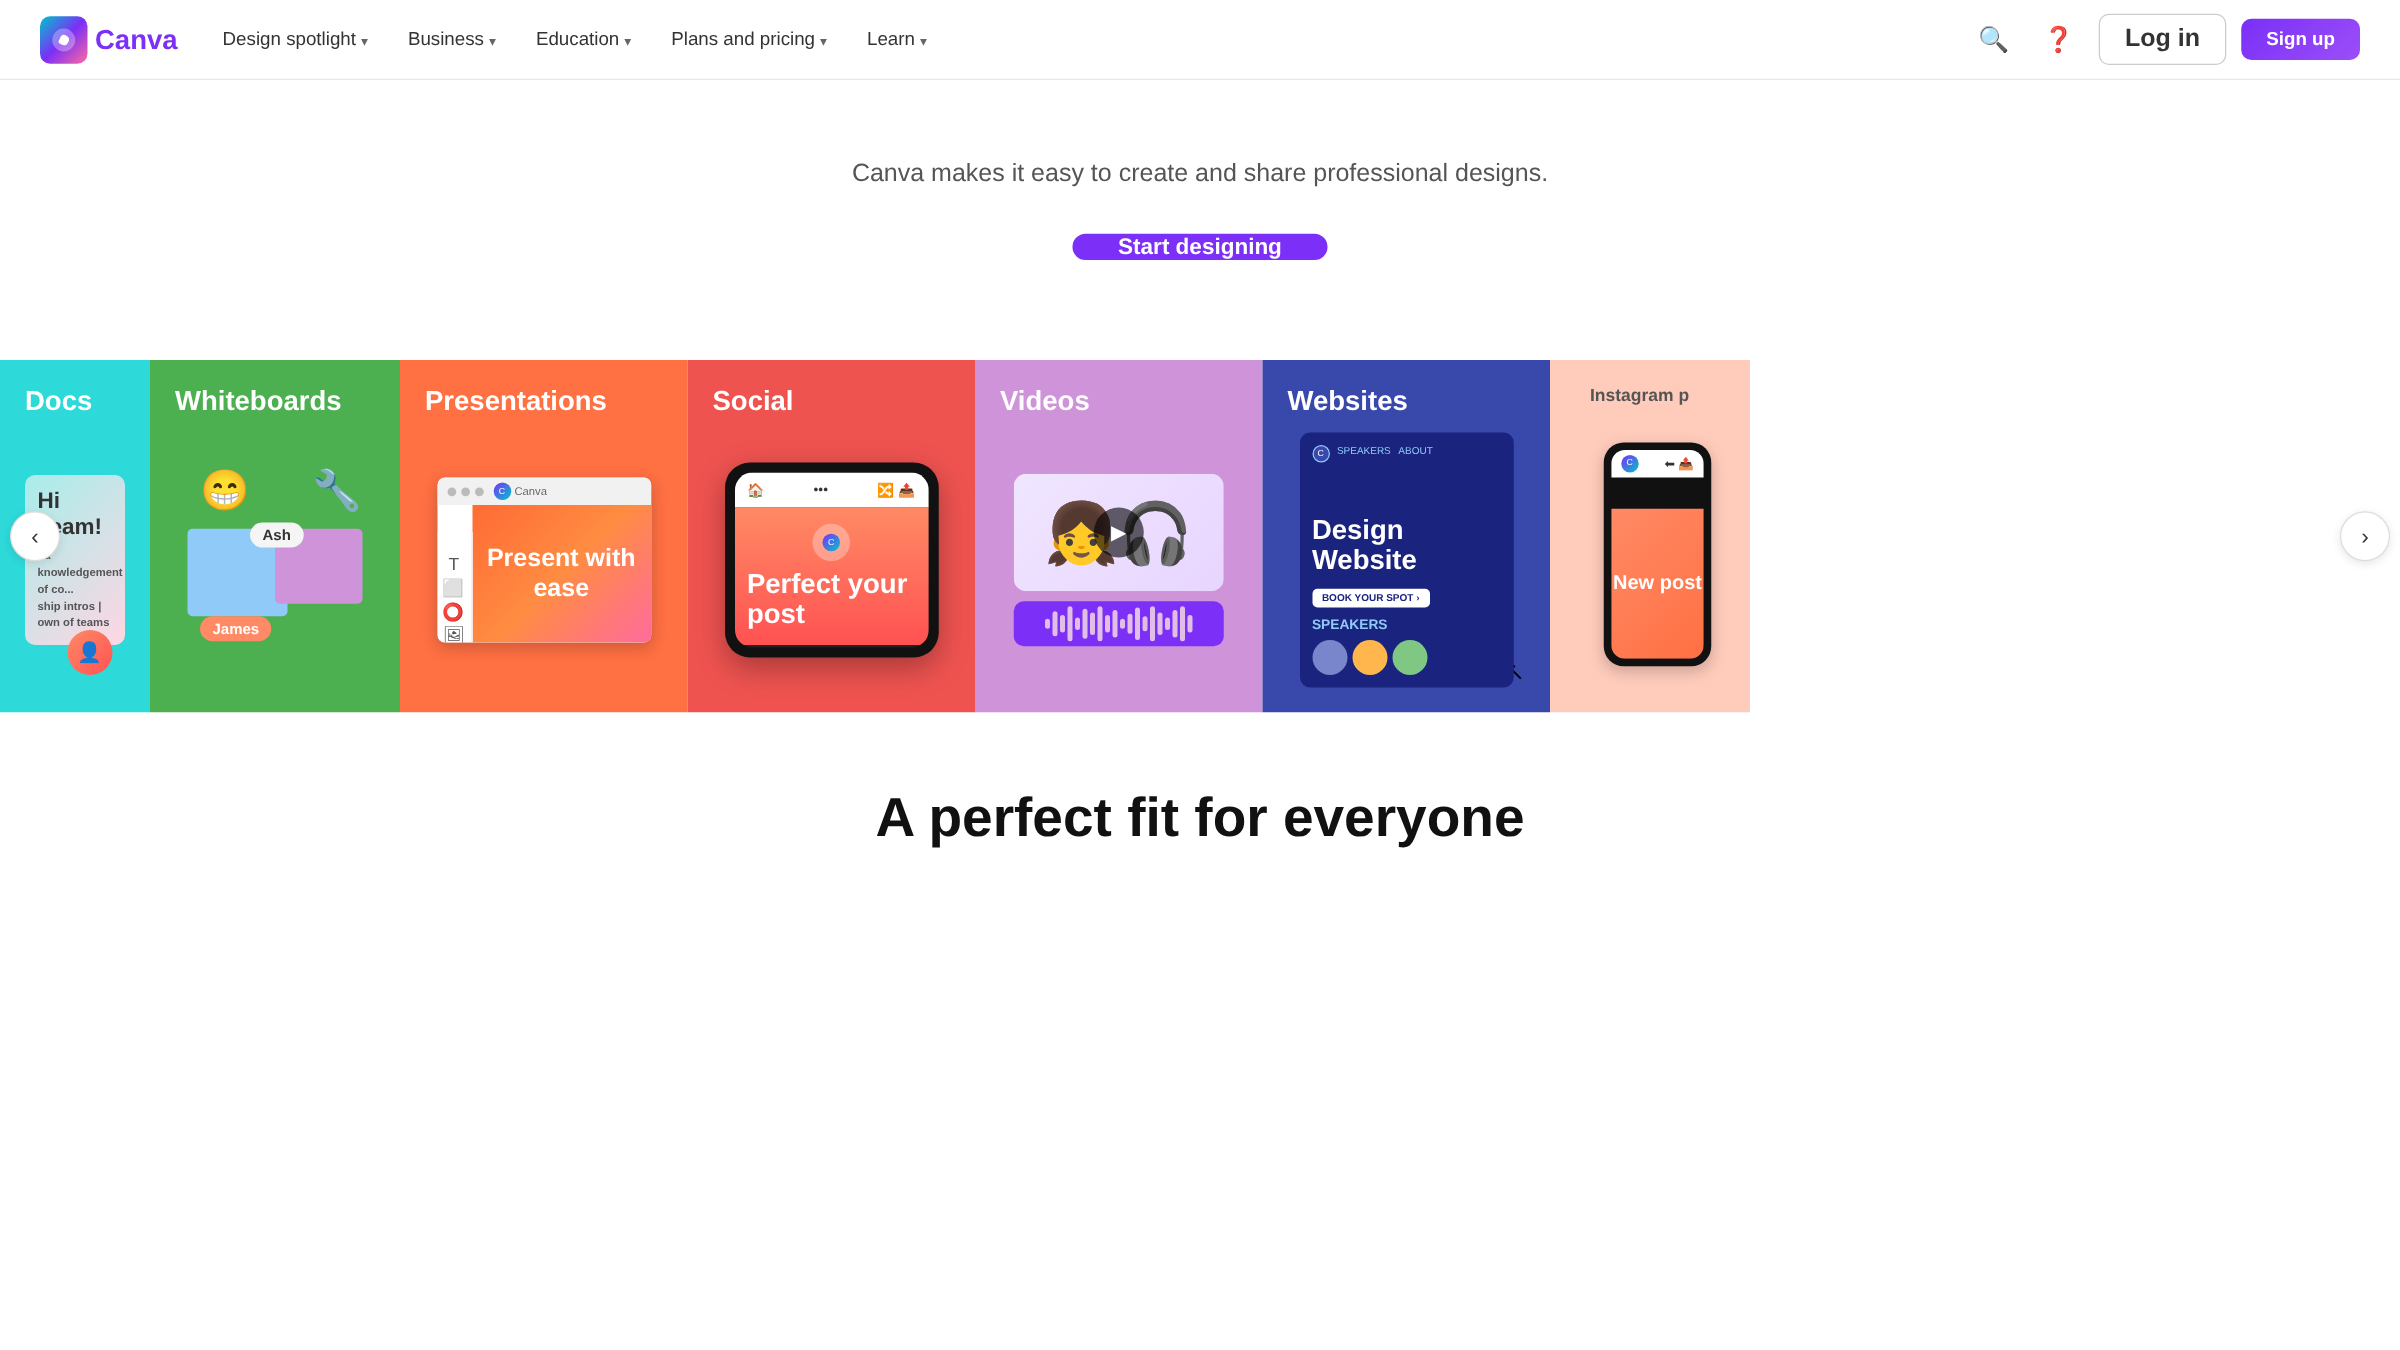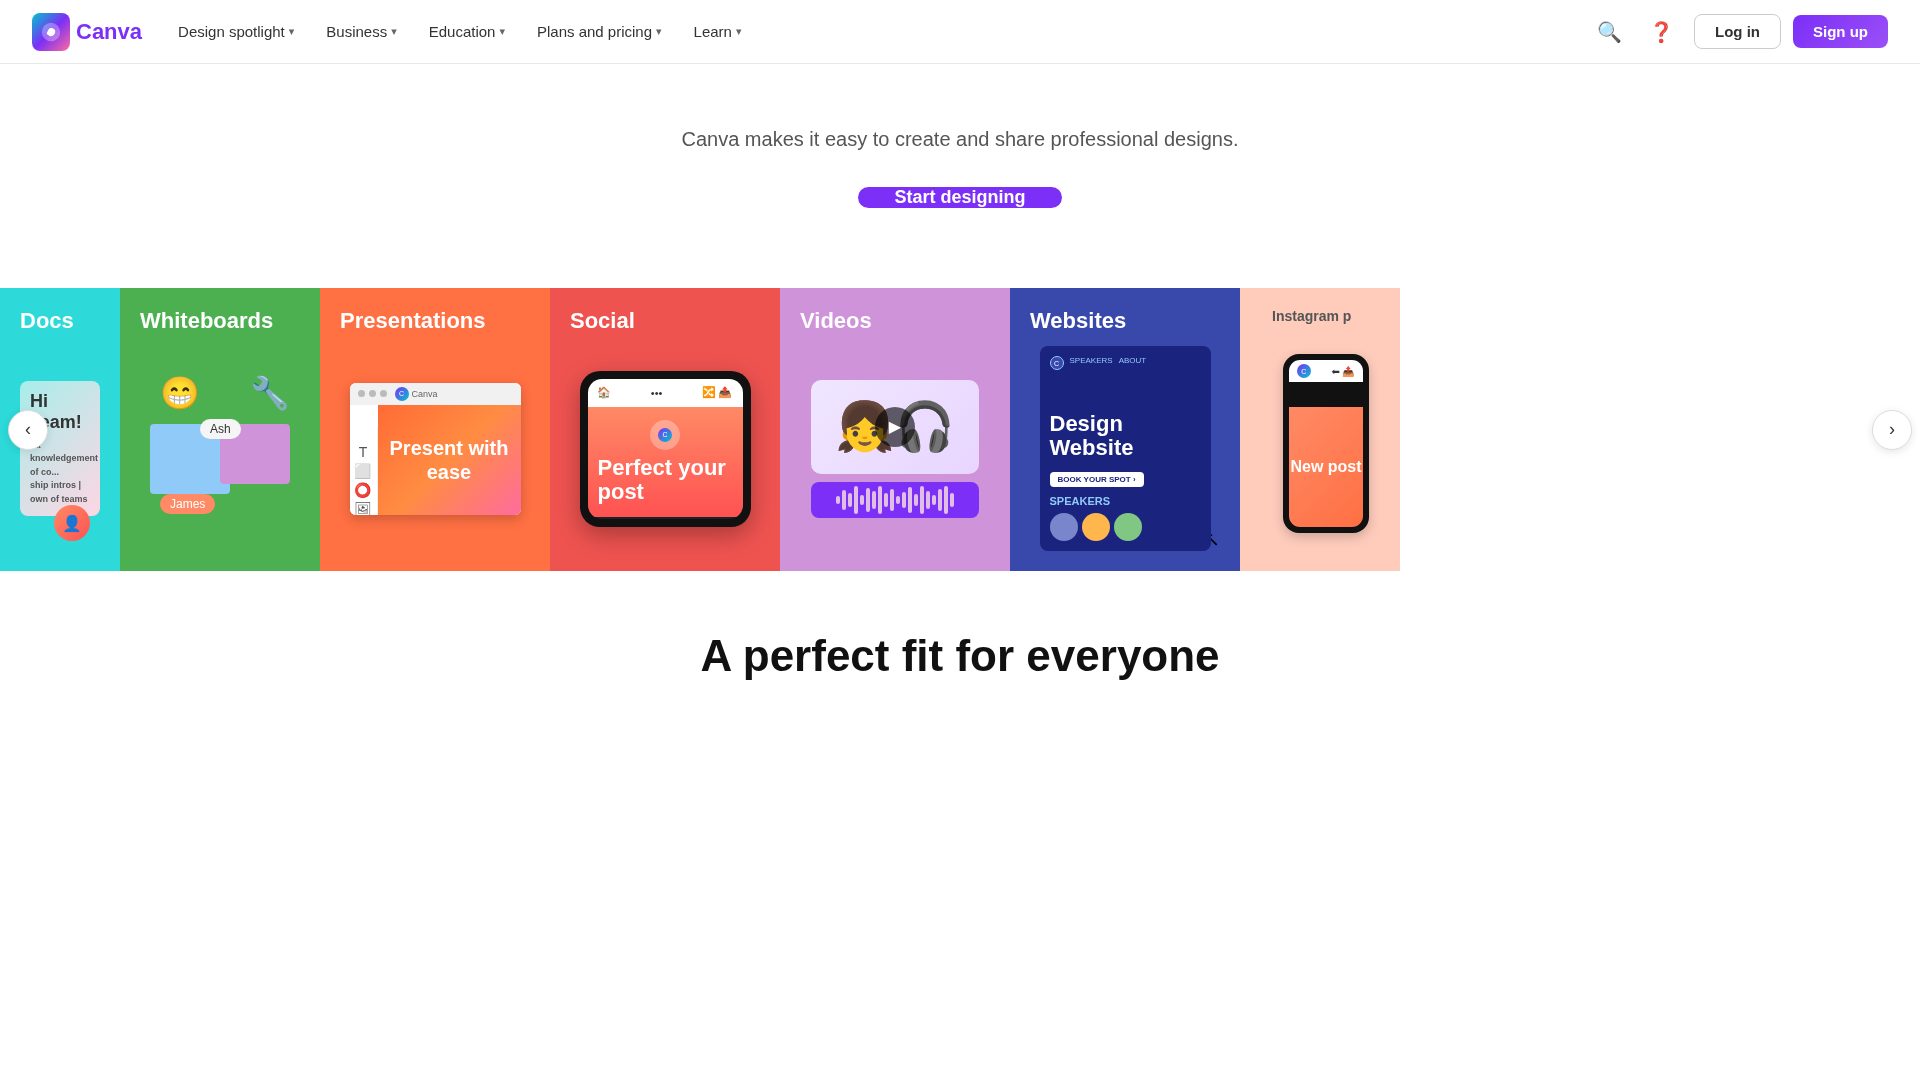--- a/index.html
+++ b/index.html
@@ -13,34 +13,34 @@
     }
     .nav-left { display: flex; align-items: center; gap: 8px; }
     .logo { display: flex; align-items: center; gap: 6px; margin-right: 16px; cursor: pointer; }
     .logo-icon {
       width: 38px; height: 38px; border-radius: 8px;
       background: linear-gradient(135deg, #00C4CC 0%, #7B2FF7 50%, #FF6B9D 100%);
       display: flex; align-items: center; justify-content: center;
     }
     .logo-icon svg { width: 22px; height: 22px; }
     .nav-item {
-      display: flex; align-items: center; gap: 4px; padding: 8px 12px;
+      display: flex; align-items: flex-end; gap: 4px; padding: 8px 12px;
       font-size: 15px; font-weight: 500; color: #333; cursor: pointer;
       border-radius: 8px; transition: background 0.15s;
     }
     .chevron { font-size: 11px; color: #666; }
     .nav-right { display: flex; align-items: center; gap: 12px; }
     .nav-icon-btn {
       width: 40px; height: 40px; border-radius: 50%; border: none; background: transparent;
       cursor: pointer; display: flex; align-items: center; justify-content: center;
       font-size: 20px; color: #444;
     }
     .btn-login {
       padding: 8px 20px; border: 1.5px solid #ccc; border-radius: 8px;
-      font-size: 15px; font-weight: 600; color: #333; background: #fff; cursor: pointer;
+      font-size: 20px; font-weight: 600; color: #333; background: #fff; cursor: pointer;
     }
     .btn-signup {
       padding: 8px 20px; border: none; border-radius: 8px;
       font-size: 15px; font-weight: 600; color: #fff;
       background: linear-gradient(135deg, #7B2FF7, #9B4FF7); cursor: pointer;
     }
 
     
     .hero { text-align: center; padding: 64px 20px 40px; }
     .hero h1 { font-size: 64px; font-weight: 800; color: #111; line-height: 1.1; margin-bottom: 24px; }
@@ -90,21 +90,21 @@
     }
 
     
     .wb-area {
       width: 100%; min-height: 120px; position: relative;
     }
     .wb-rect { position: absolute; border-radius: 4px; }
     .wb-emoji { position: absolute; font-size: 32px; }
     .wb-name-tag {
       position: absolute; background: #f5f5f5; border-radius: 20px;
-      padding: 3px 10px; font-size: 12px; font-weight: 400; color: #333;
+      padding: 3px 10px; font-size: 12px; font-weight: 700; color: #333;
     }
 
     
     .pres-preview {
       background: #fff; border-radius: 6px; overflow: hidden;
       width: 90%; position: relative; box-shadow: 0 4px 12px rgba(0,0,0,0.2);
     }
     .pres-topbar { background: #f1f1f1; height: 22px; display: flex; align-items: center; padding: 0 8px; gap: 4px; }
     .pres-dot { width: 7px; height: 7px; border-radius: 50%; background: #bbb; }
     .pres-body {

